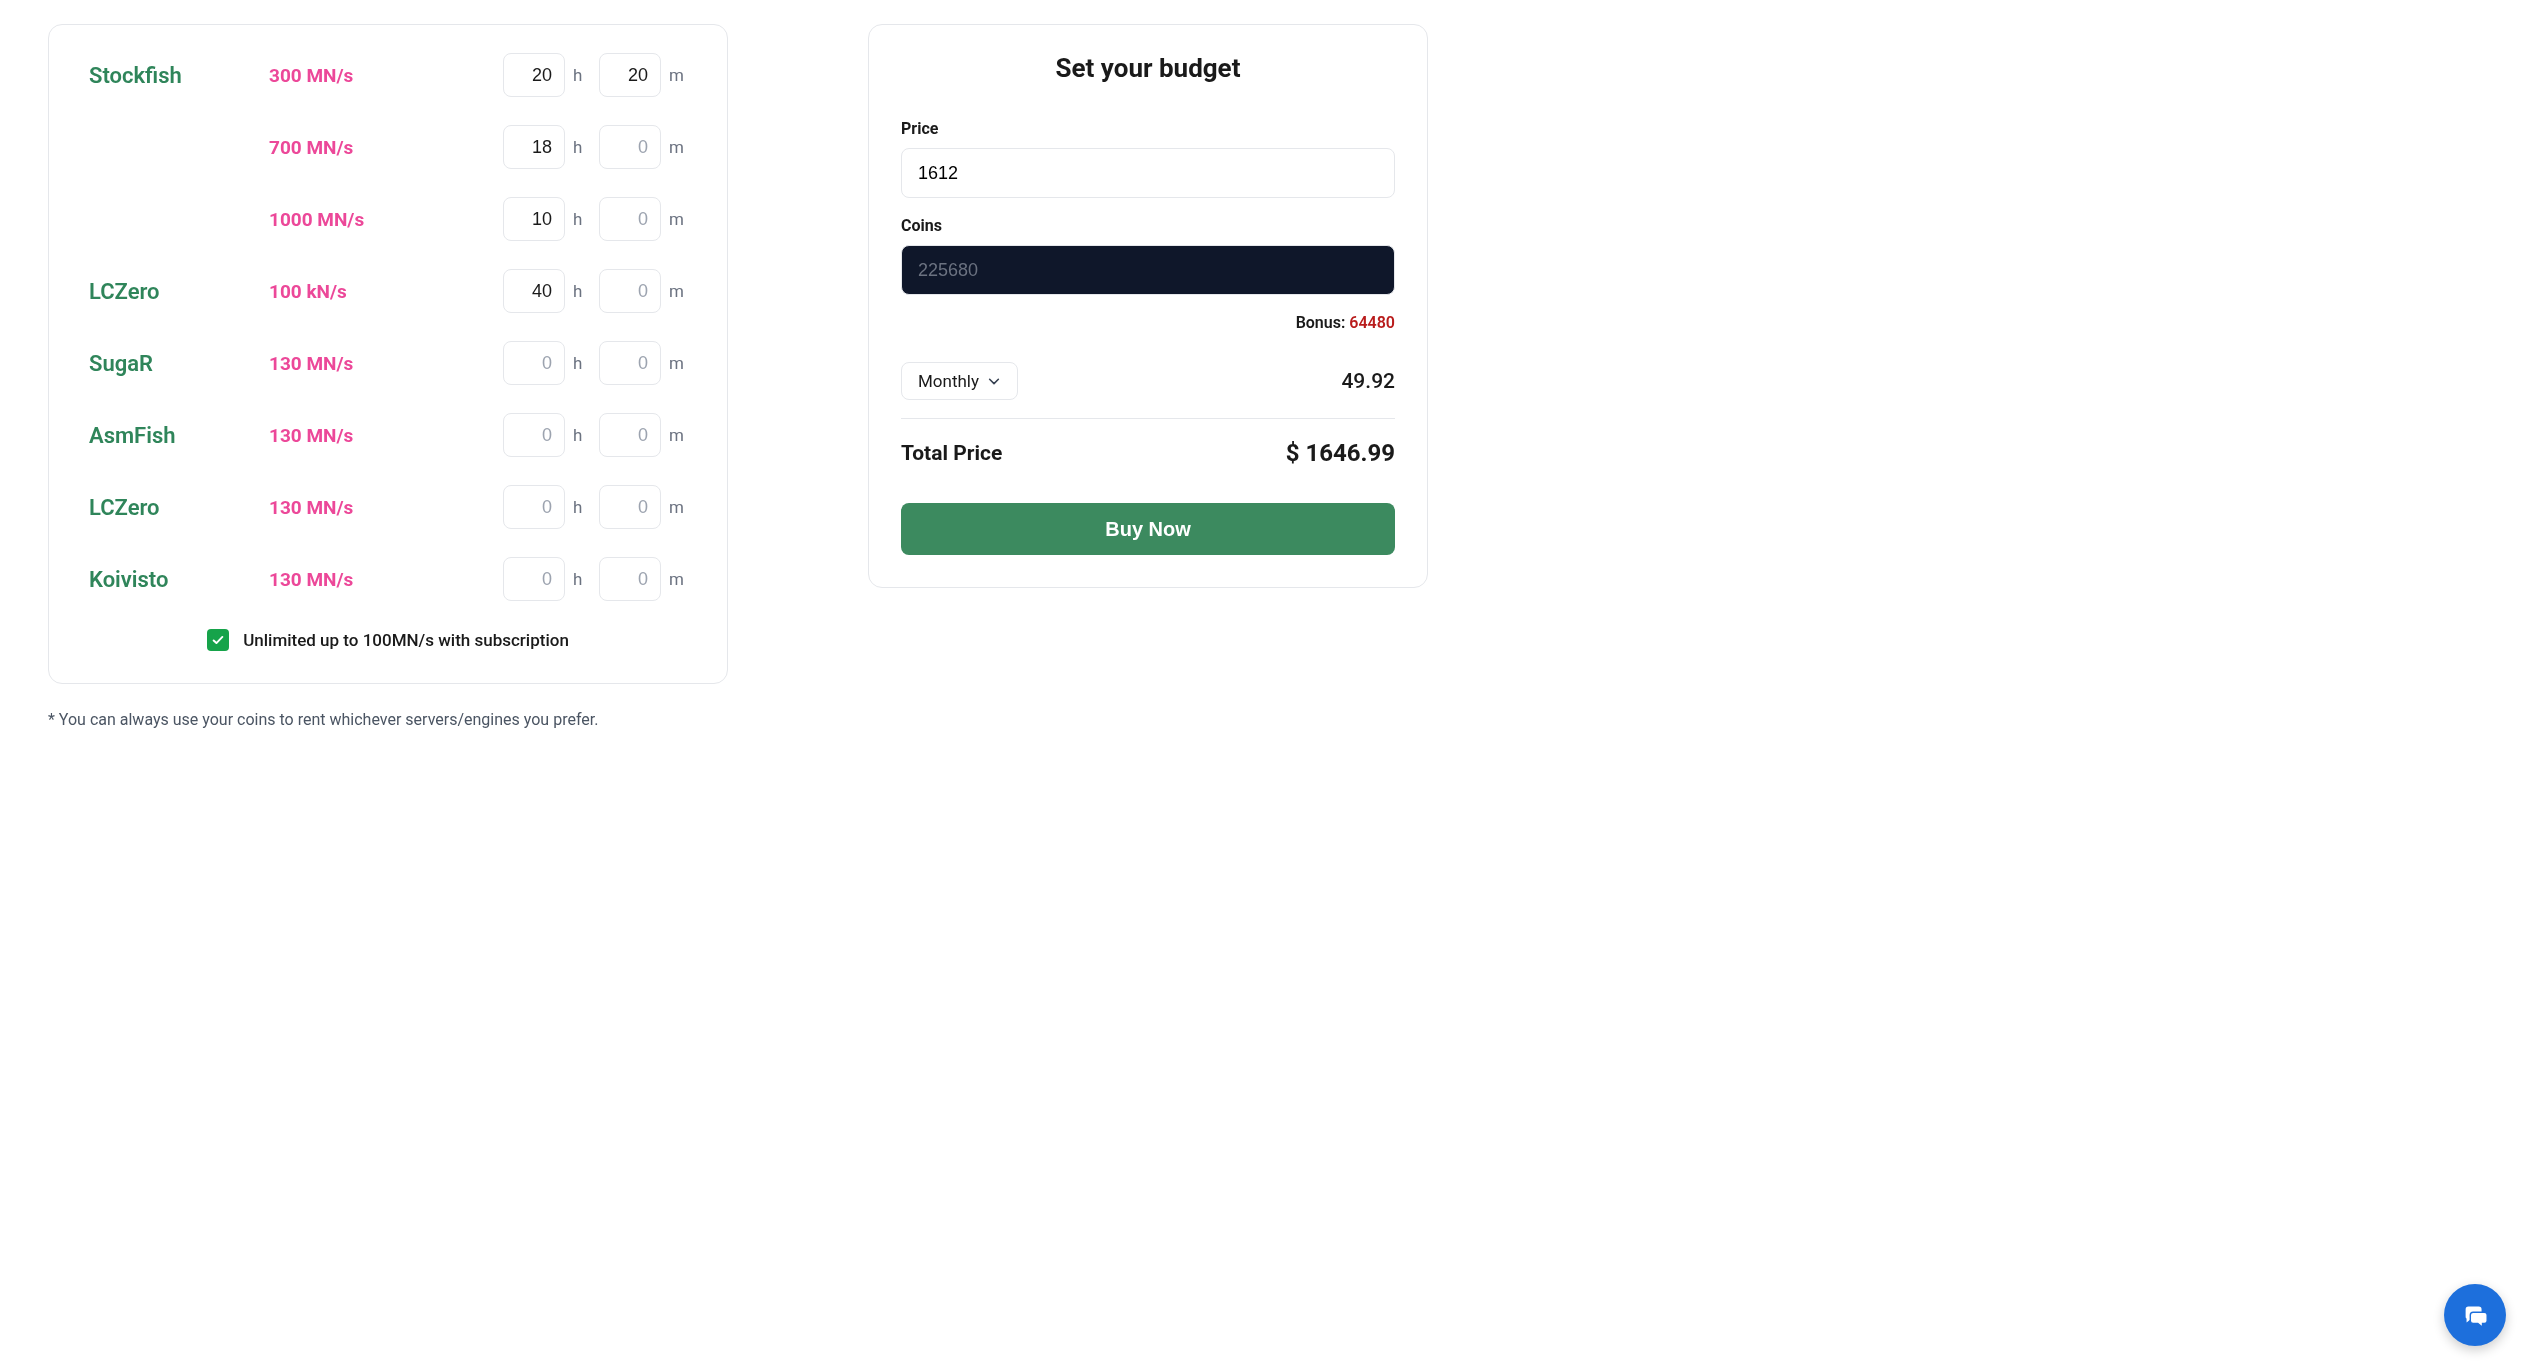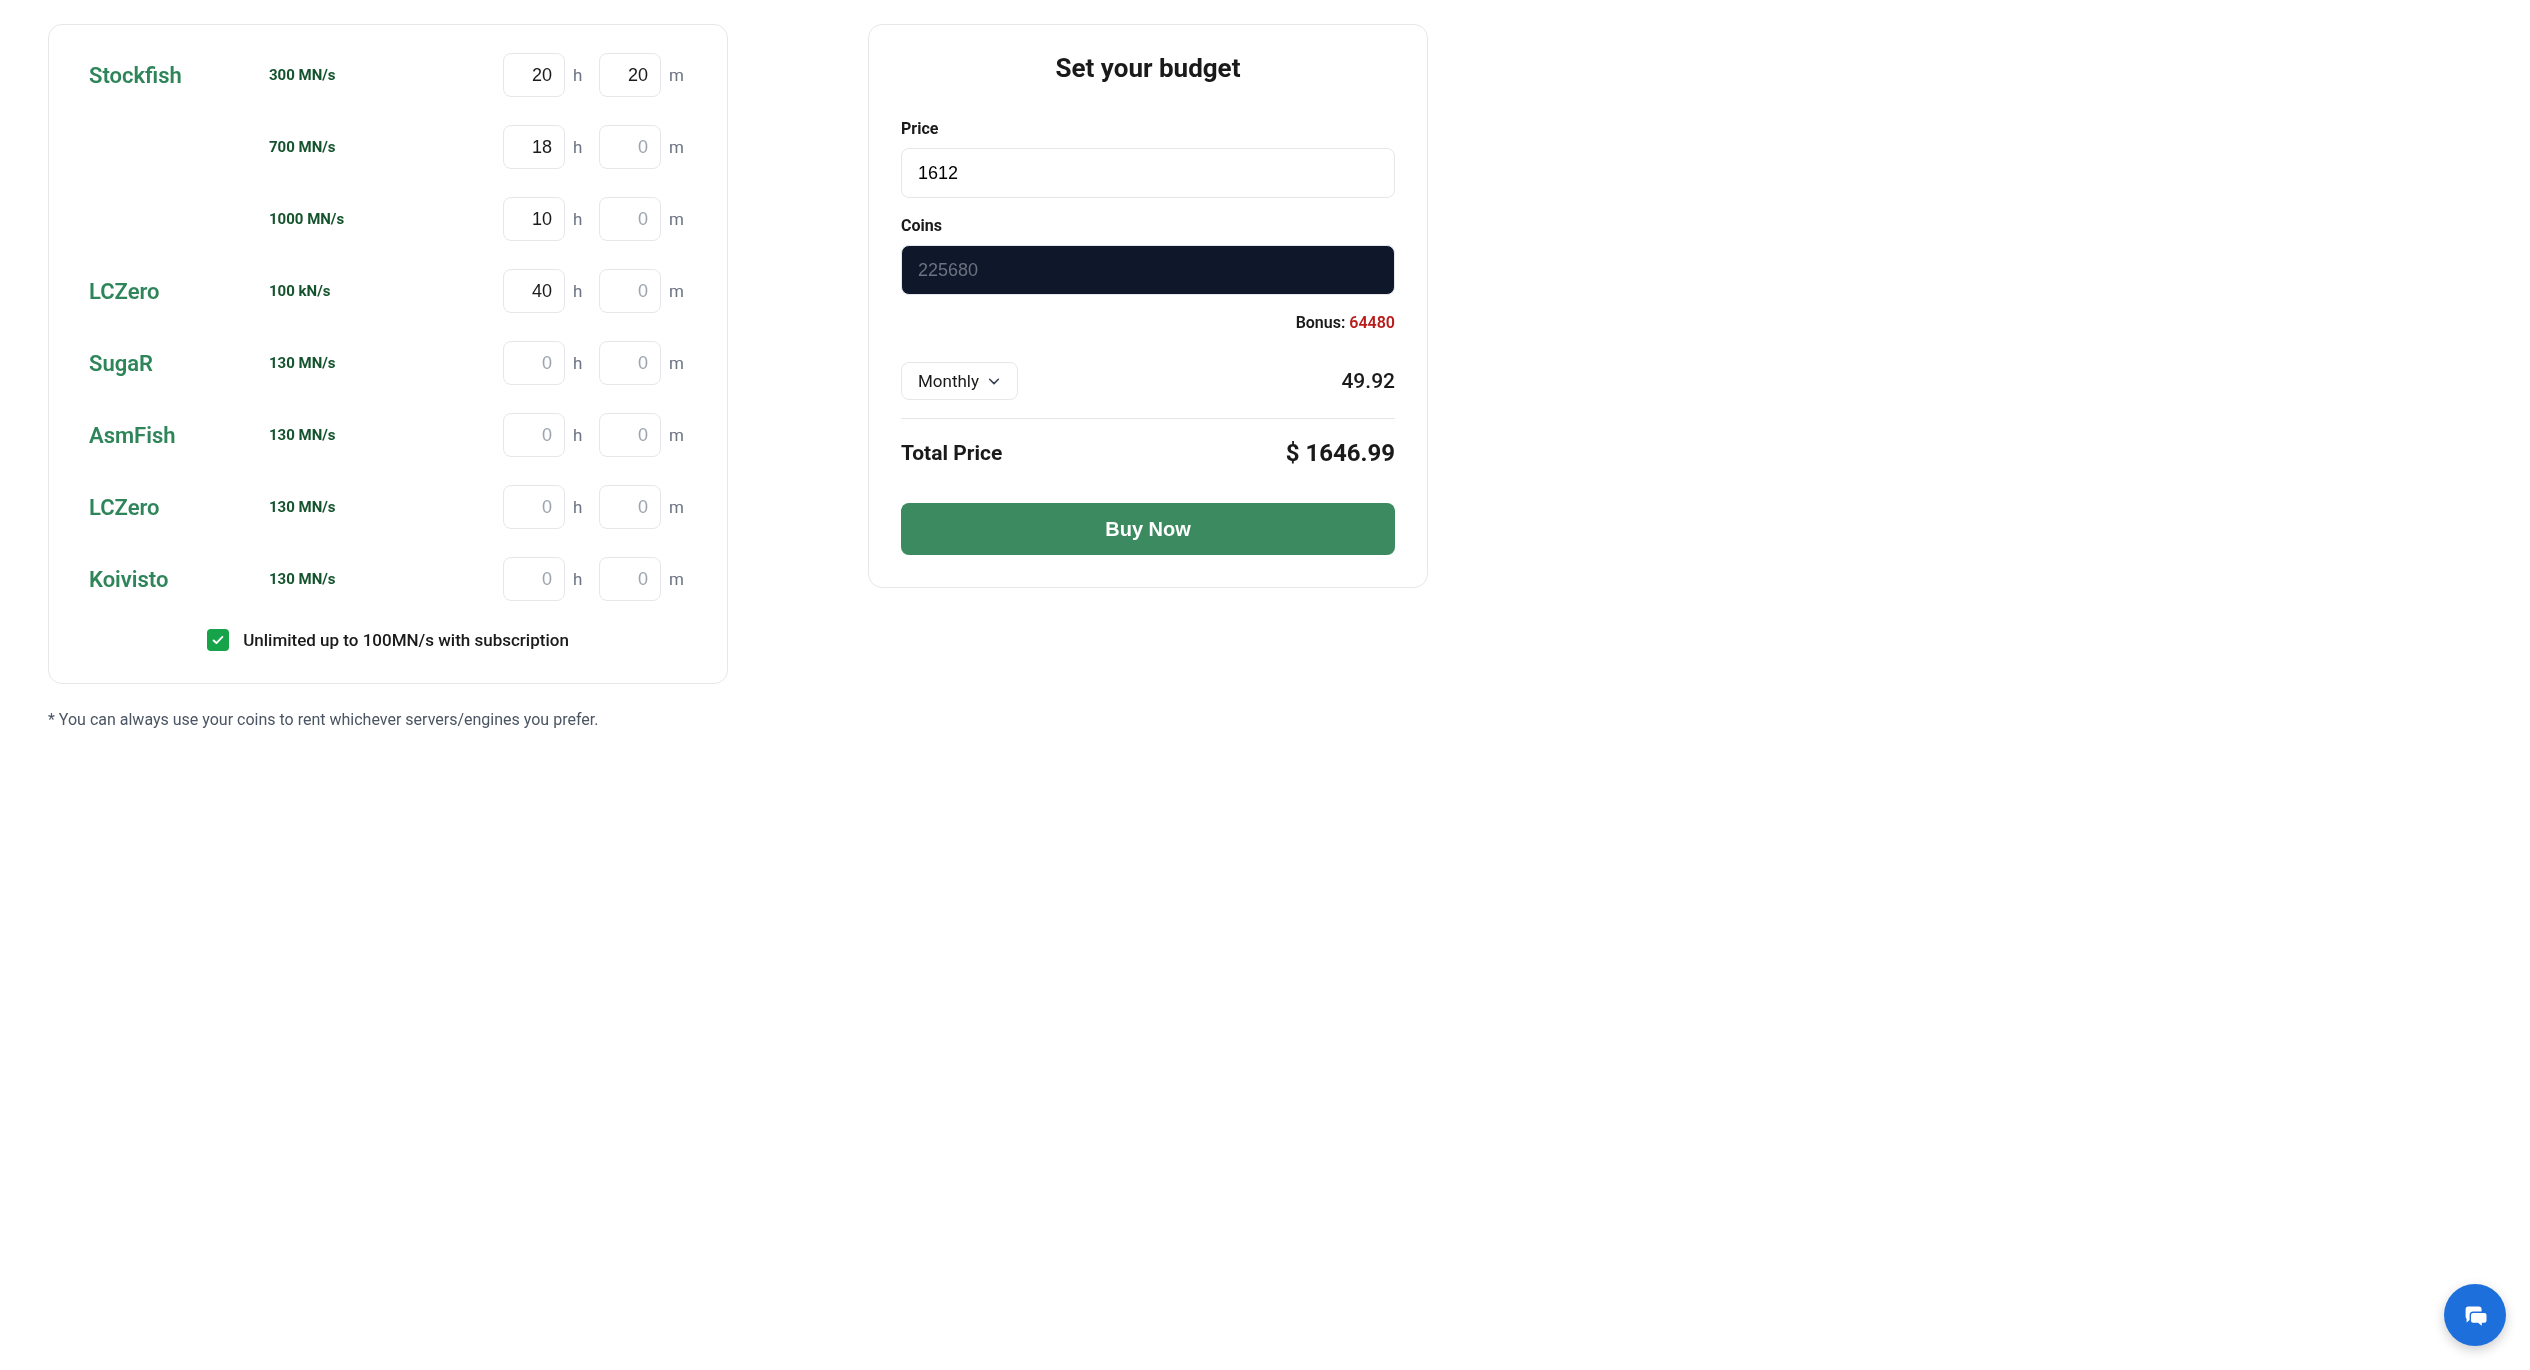--- a/index.html
+++ b/index.html
@@ -39,22 +39,22 @@
     align-items: center;
     margin-bottom: 28px;
   }
   .engine-name {
     color: #2f855a;
     font-weight: 600;
     font-size: 22px;
   }
   .engine-speed {
     font-weight: 700;
-    font-size: 15px;
-    color: #14532d;
+    font-size: 19px;
+    color: #ec4899;
   }
   .time-group {
     display: flex;
     align-items: center;
     gap: 8px;
     justify-content: flex-end;
   }
   .time-input {
     width: 62px;
     height: 44px;

